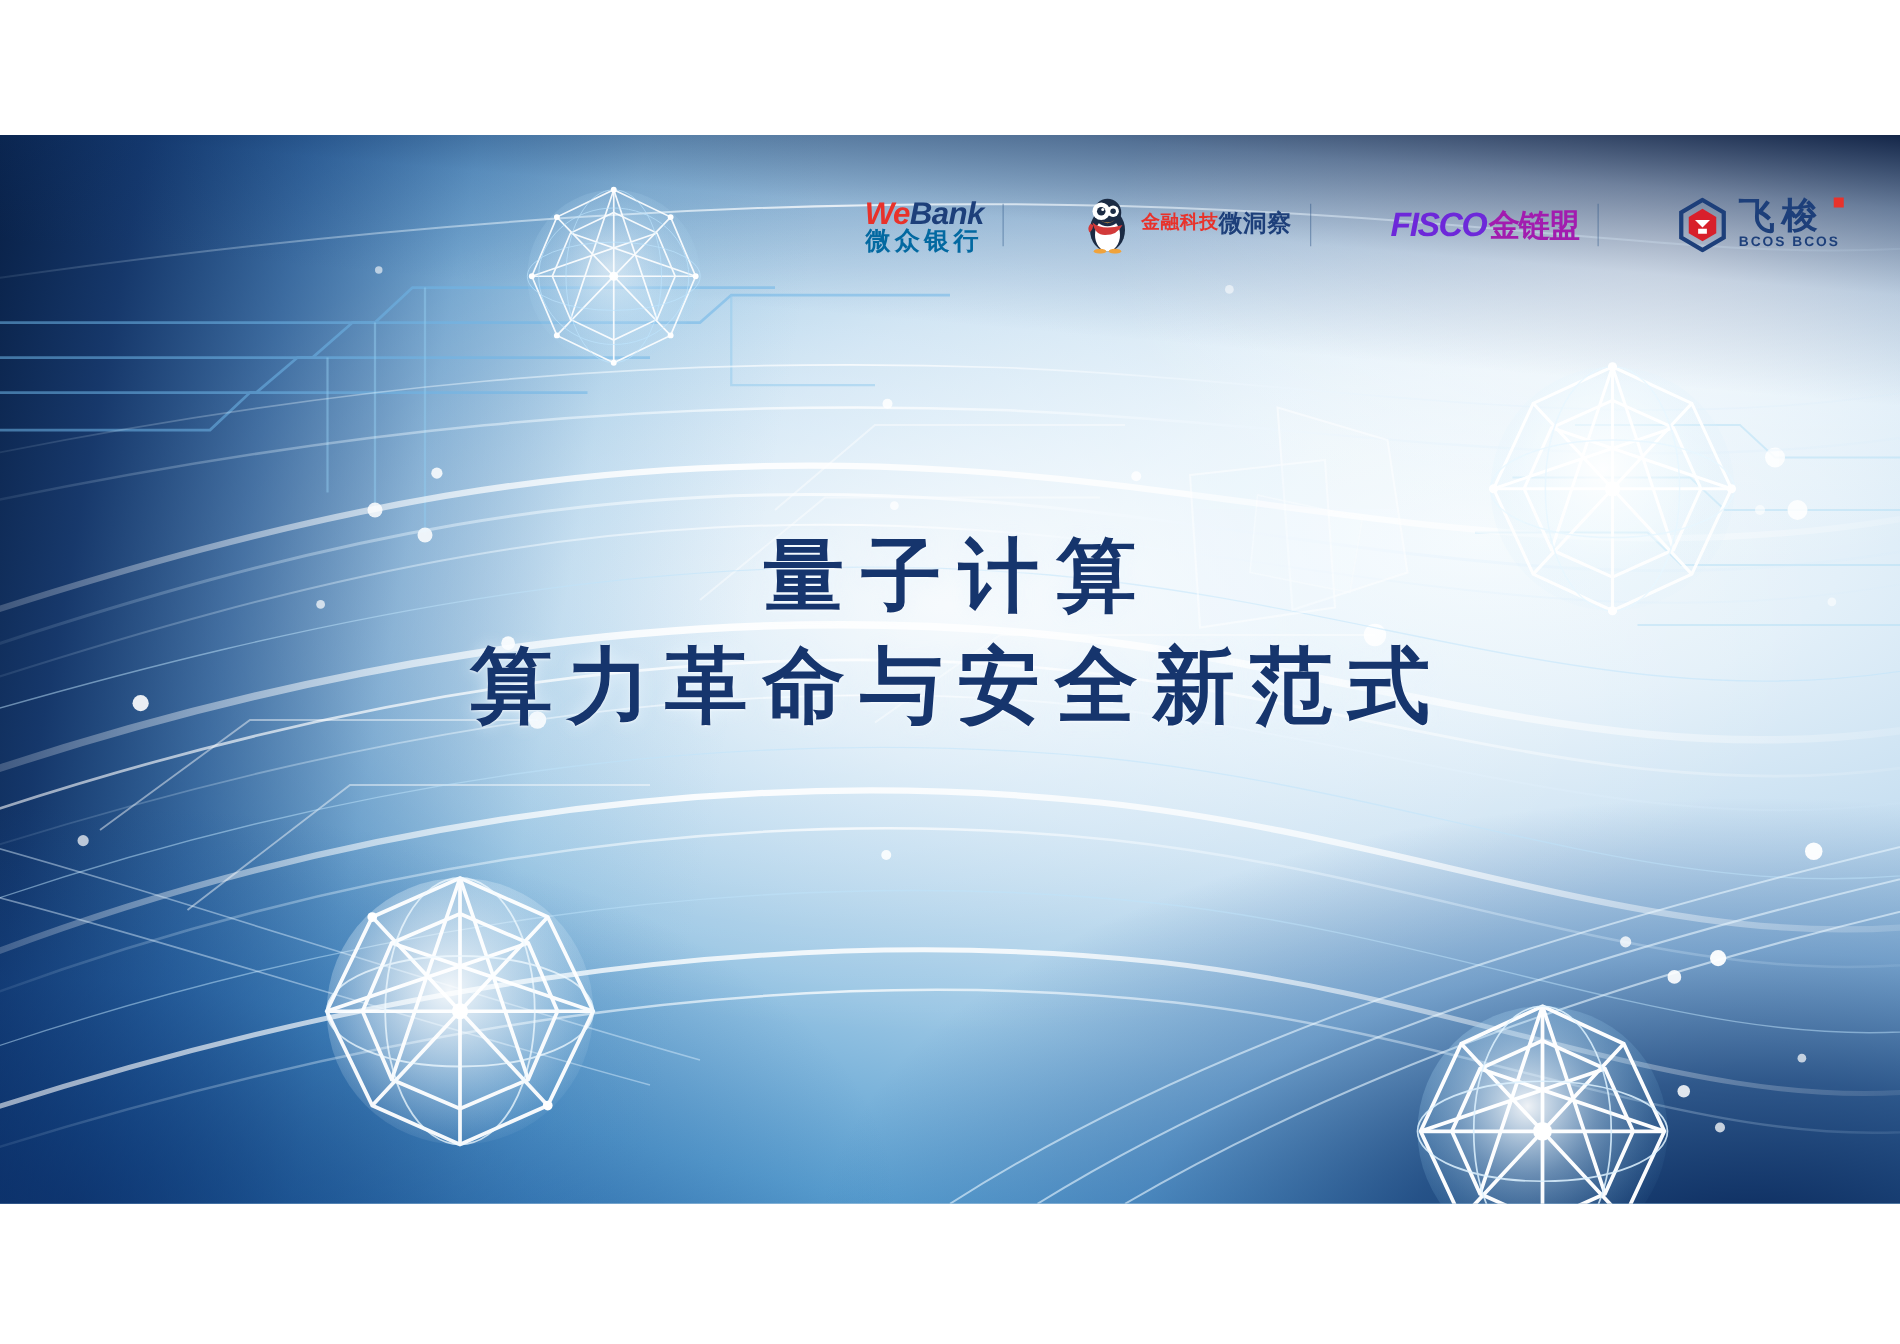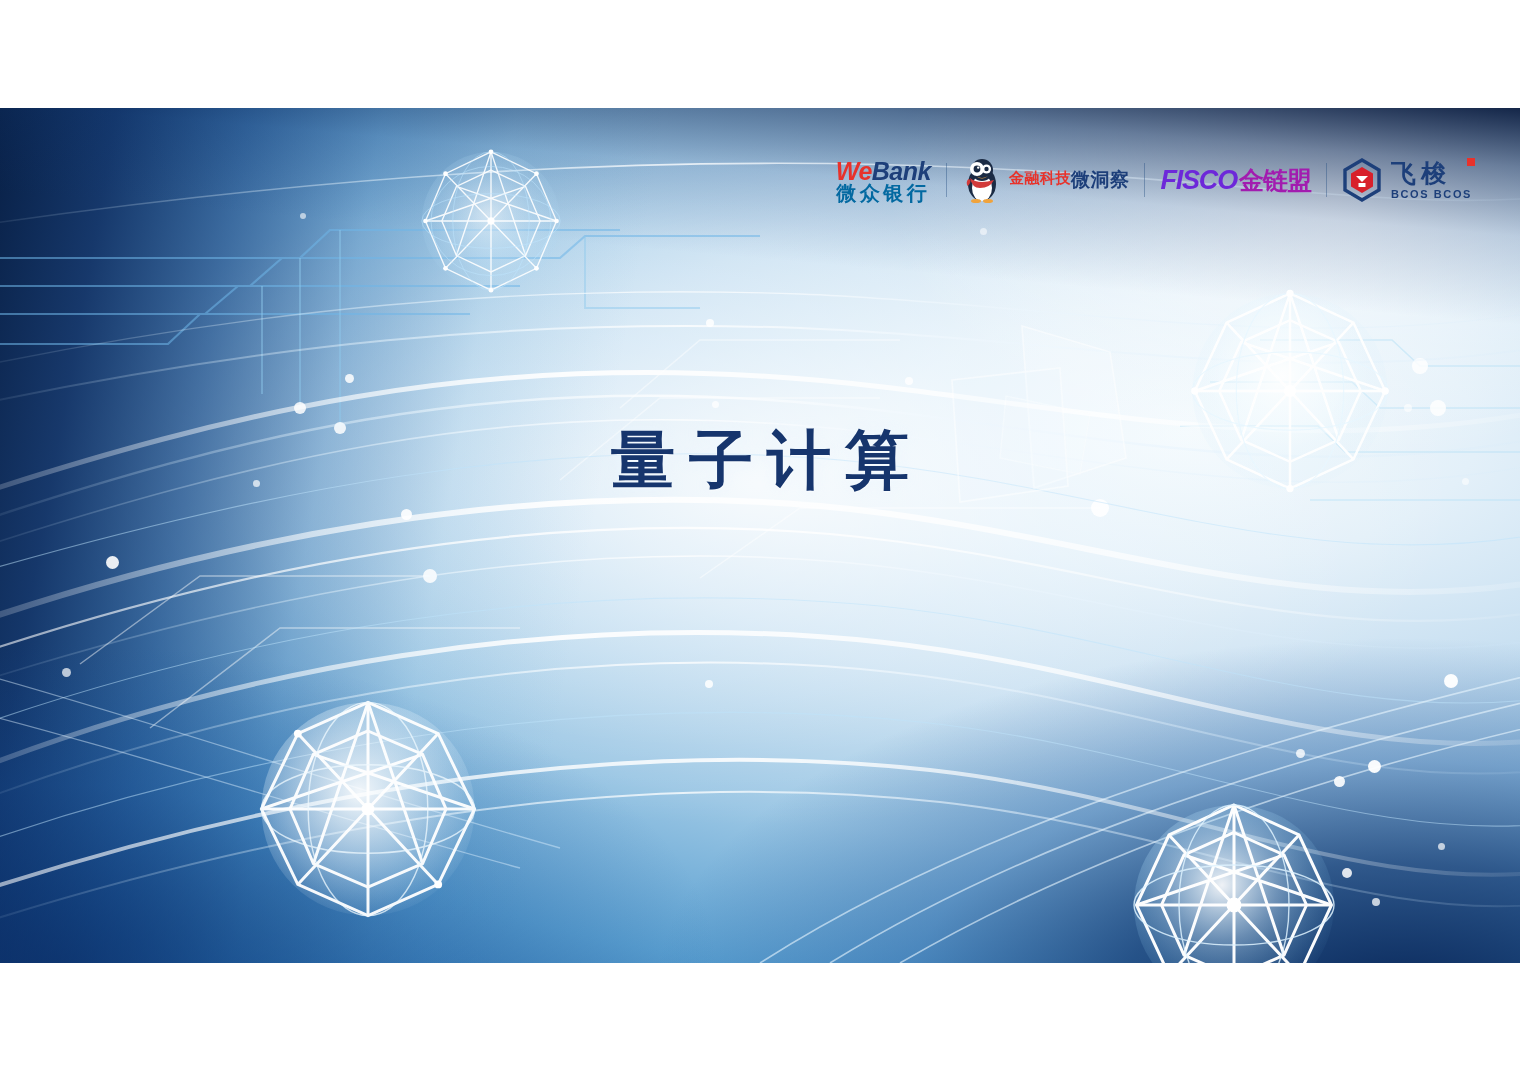--- a/index.html
+++ b/index.html
@@ -89,21 +89,21 @@
   
   #logo-bar {
     position: absolute;
     right: 48px;
     top: 44px;
     display: flex;
     align-items: center;
     gap: 0px;
     height: 56px;
   }
-  .logo-block { display: flex; align-items: center; height: 56px; }
+  .logo-block { display: flex; align-items: center; height: 56px; margin-left: 48px; }
   .logo-sep {
     width: 1px;
     height: 34px;
     background: rgba(40,80,130,0.42);
     margin: 0 15px;
   }
 
   
   #logo-webank { flex-direction: column; align-items: center; justify-content: center; }
   .wb-top {
@@ -164,21 +164,21 @@
     color: #a21caf;
     letter-spacing: -1px;
     white-space: nowrap;
   }
 
   
   #logo-bcos { align-items: center; gap: 9px; }
   .bcos-hex { width: 40px; height: 44px; }
   .bcos-text { display: flex; flex-direction: column; line-height: 1; position: relative; }
   .bcos-cn {
-    font-size: 25px;
+    font-size: 29px;
     font-weight: bold;
     color: #1d3f7a;
     letter-spacing: 5px;
     line-height: 27px;
     white-space: nowrap;
   }
   .bcos-en {
     font-family: "Liberation Sans", sans-serif;
     font-size: 11px;
     font-weight: bold;
@@ -547,15 +547,16 @@
         <span class="bcos-tm"></span>
         <span class="bcos-cn">飞梭</span>
         <span class="bcos-en">BCOS BCOS</span>
       </span>
     </div>
 
   </div>
 
   <div id="title-block">
     <div class="title-line" id="title-line-1">量子计算</div>
+    <div class="title-line" id="title-line-2">算力革命与安全新范式</div>
   </div>
 
 </div>
 
 </body></html>

